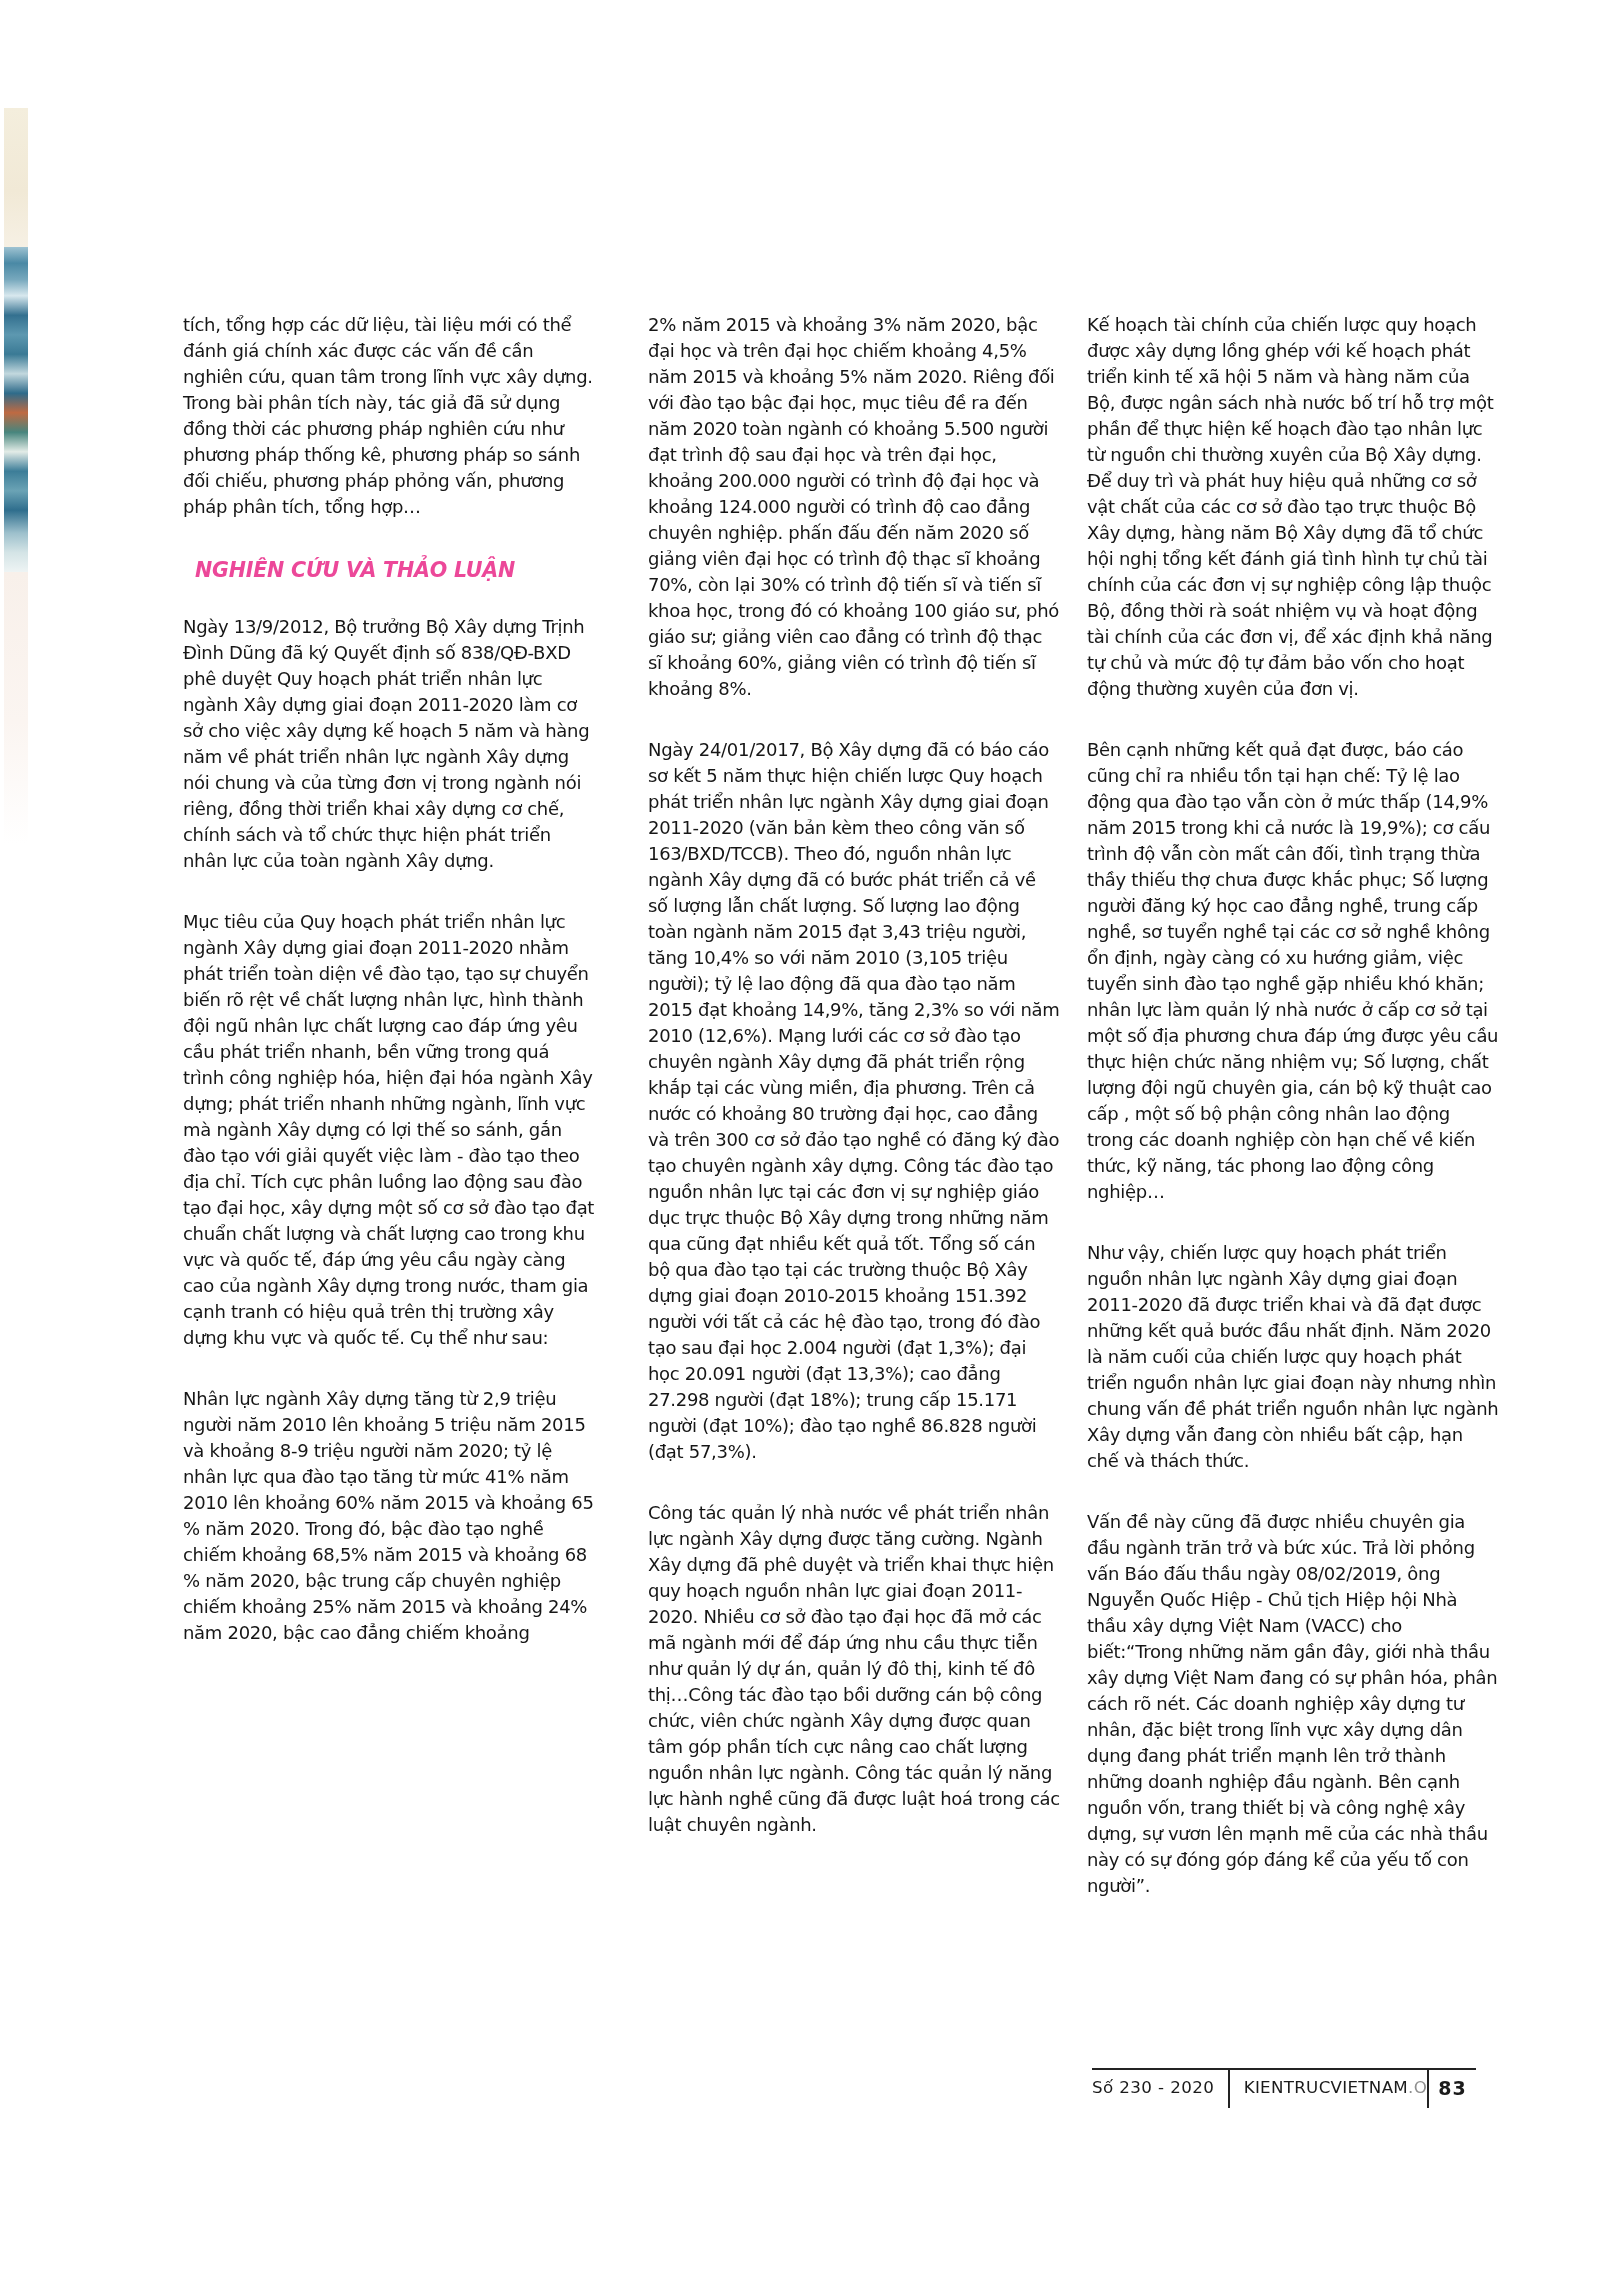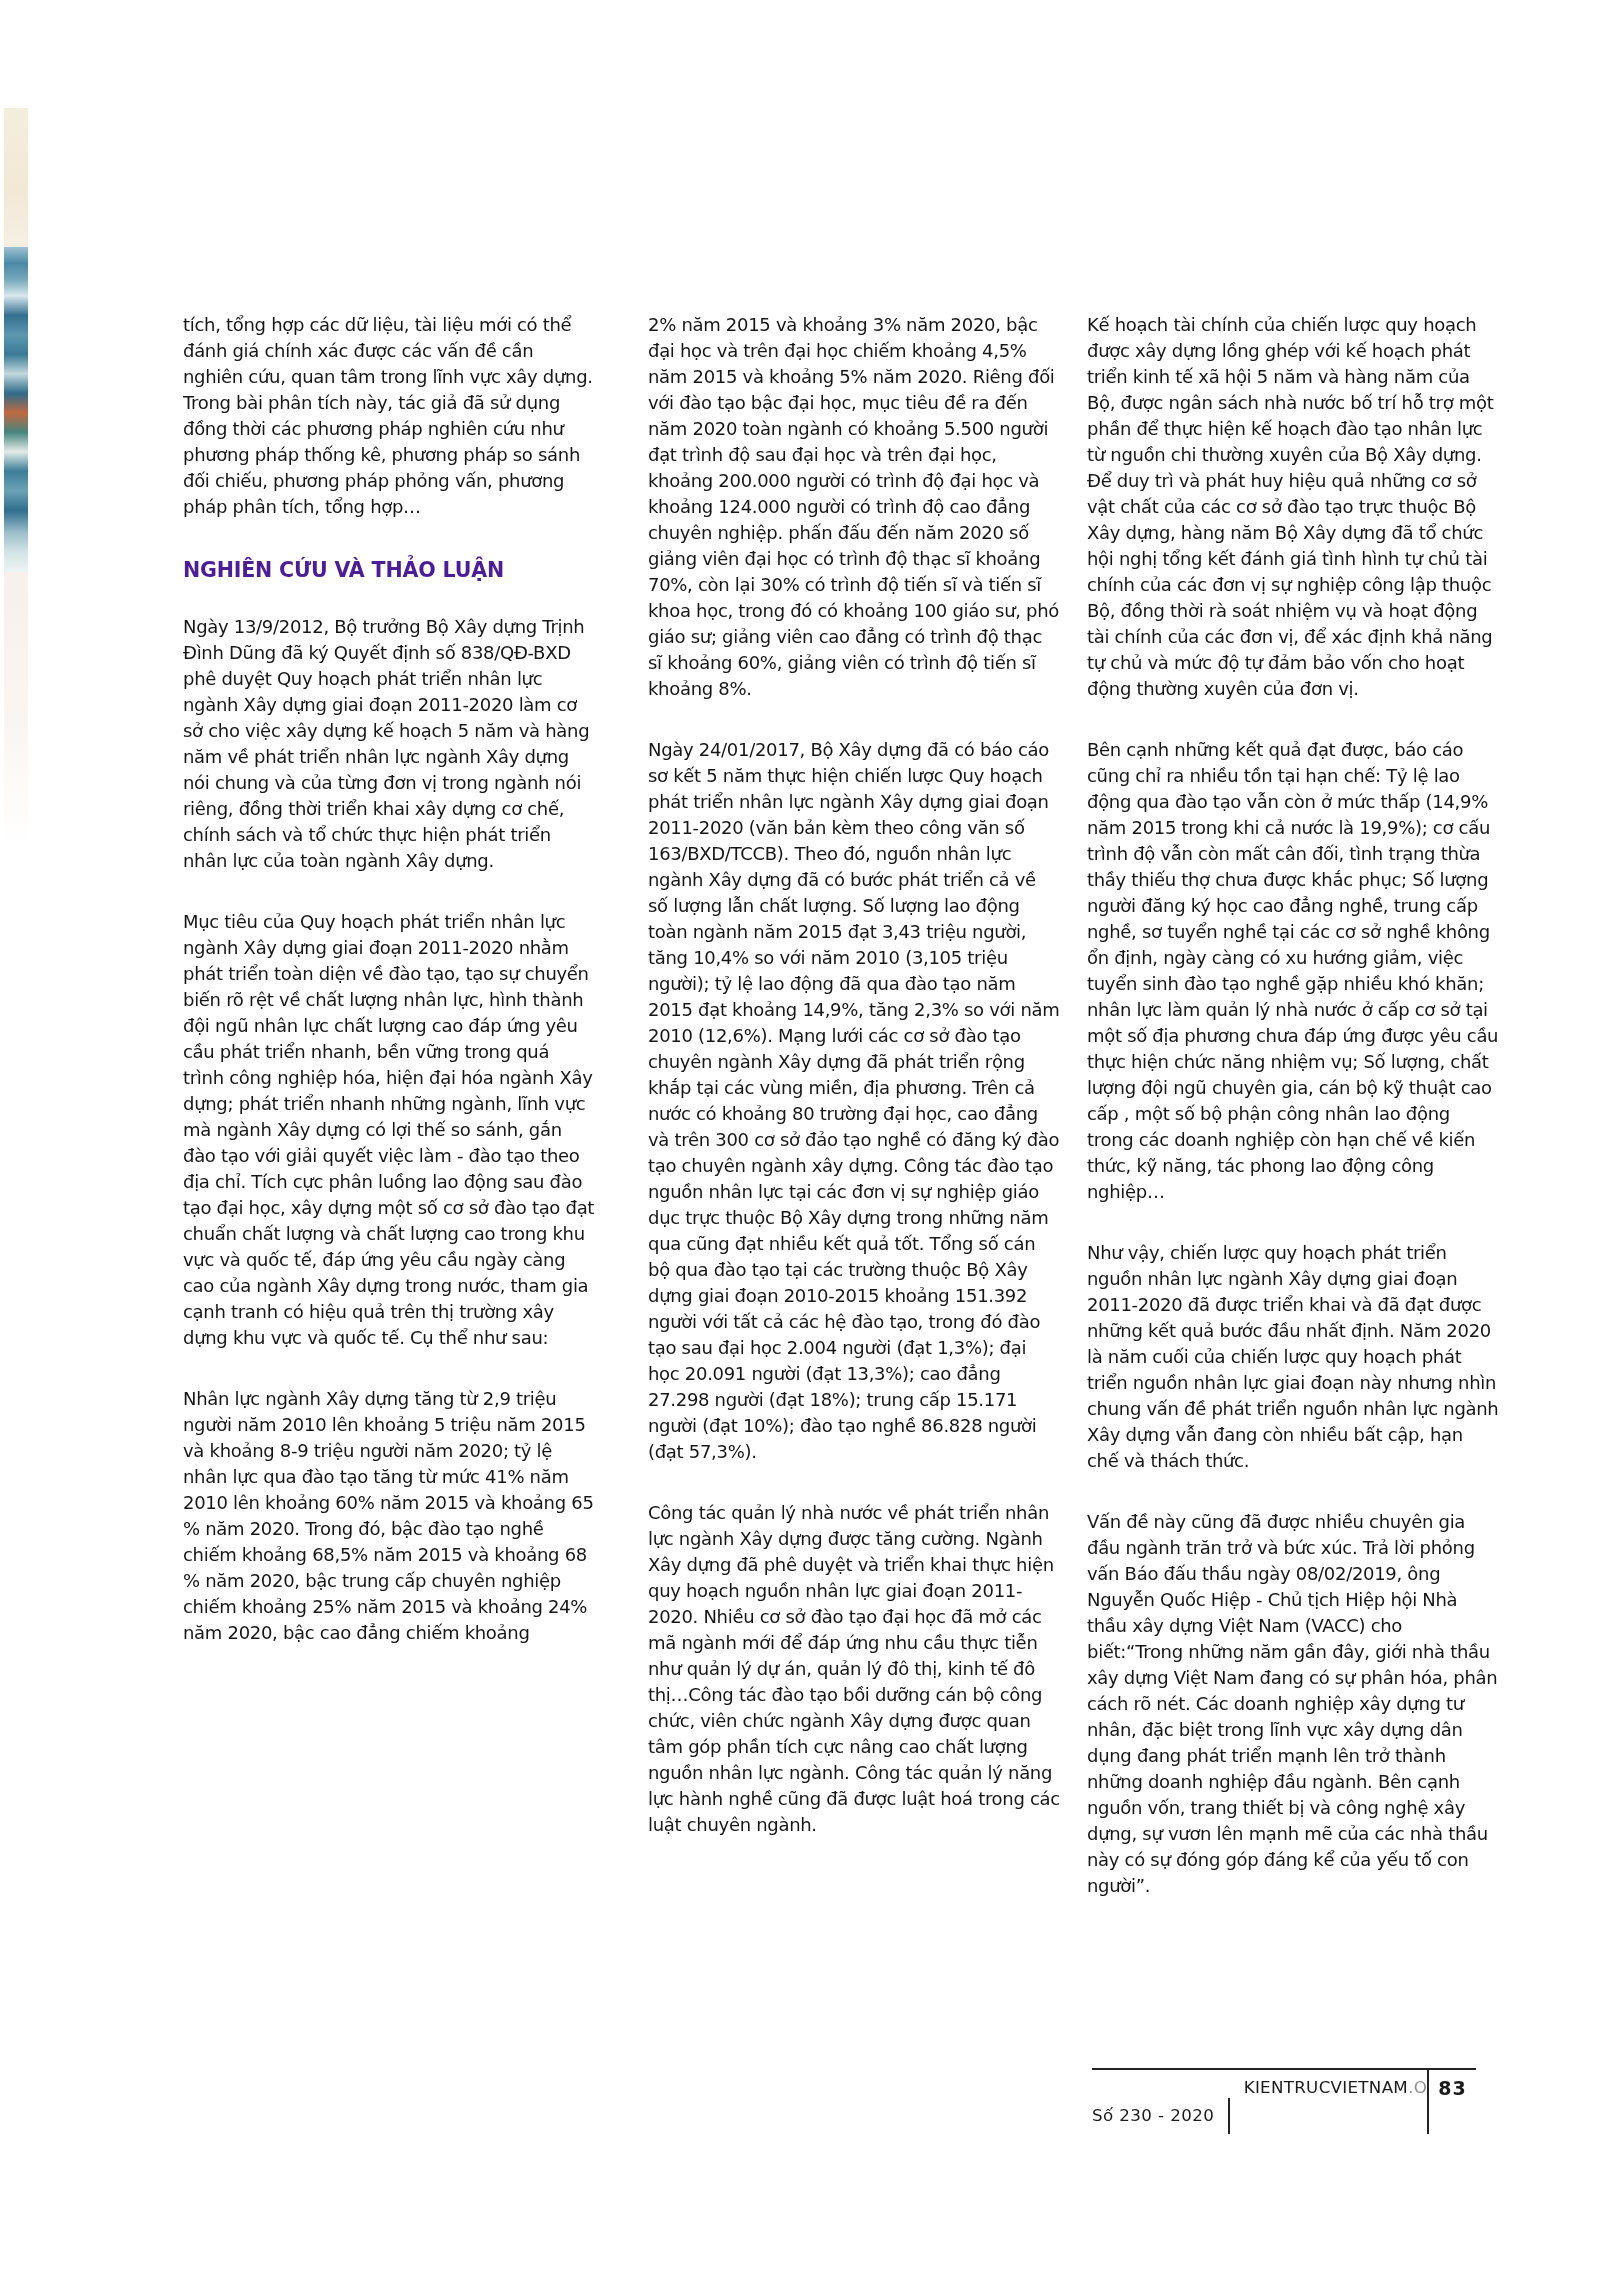--- a/index.html
+++ b/index.html
@@ -42,38 +42,38 @@
     letter-spacing:-0.3px;
     text-align:left;
     color:#161616;
   }
   .col-1 { left:183px; }
   .col-2 { left:648px; }
   .col-3 { left:1087px; }
   .col p { margin:0 0 35px 0; }
   .col h2.heading {
     font-size:20.6px; font-weight:bold;
-    margin:37px 0 31px 0;
+    margin:37px 0 31px 12px;
     letter-spacing:-0.2px;
-    color:#4c1d95;
+    color:#ec4899;
+    font-style:italic;
   }
 
   
   .footer {
     position:absolute; left:1092px; top:2068px; width:384px;
     border-top:2px solid #232323;
     display:flex; align-items:stretch;
     font-size:16.7px; color:#1b1b1b;
   }
   .f-cell { padding:6.9px 0 8.8px 0; white-space:nowrap; }
   .f-issue {
     padding-right:13.7px;
     border-right:2px solid #232323;
     letter-spacing:0.4px;
-    margin-top:28px;
   }
   .f-site {
     flex:1; padding-left:13.7px; padding-right:9.8px;
     border-right:2px solid #232323;
     overflow:hidden;
   }
   .f-site .site-bold { font-weight:normal; letter-spacing:0.3px; }
   .f-site .site-light { color:#8f8f8f; letter-spacing:0.3px; }
   .f-page {
     width:47px; text-align:center;

